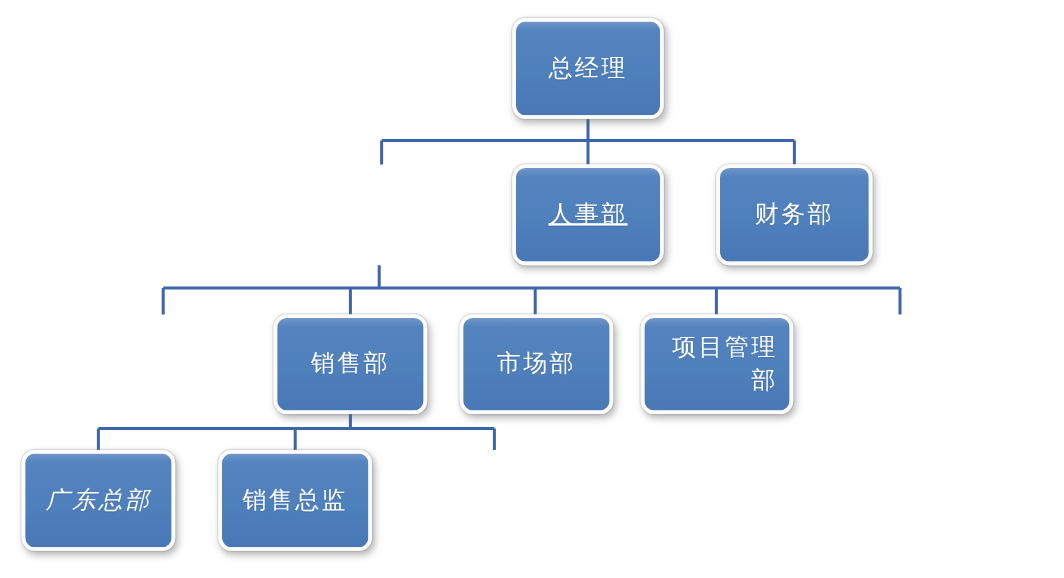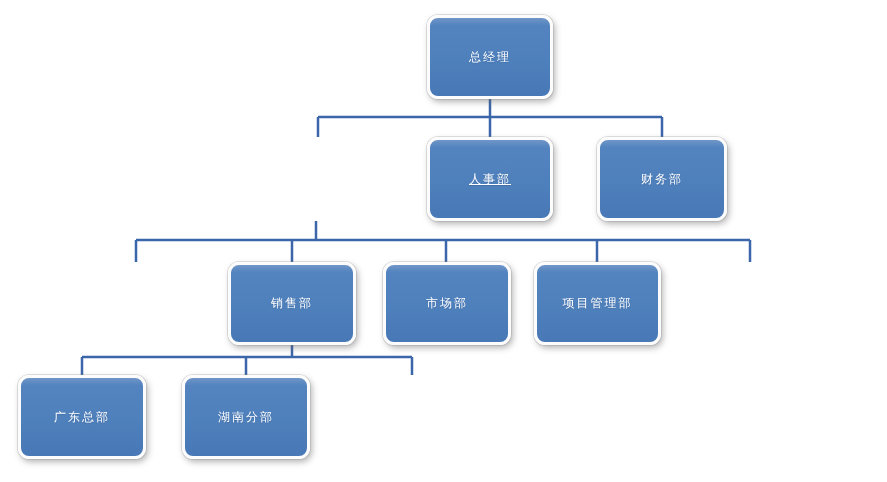--- a/index.html
+++ b/index.html
@@ -28,21 +28,21 @@
     box-sizing: border-box;
     display: flex;
     align-items: center;
     justify-content: center;
     text-align: right;
     border-radius: 11px;
     border: 3px solid #fcfcfc;
     background: linear-gradient(180deg, #7196c8 0%, #5484bf 9%, #4e80bc 55%, #4878b6 100%);
     box-shadow: 0 0 0 1px rgba(140,140,140,0.25), 2px 3px 6px rgba(90,90,90,0.45);
     color: #ffffff;
-    font-size: 12px;
+    font-size: 20px;
     letter-spacing: 2px;
     line-height: 27px;
     padding: 2px 10px;
     text-shadow: 0 1px 1px rgba(60,90,140,0.4);
     cursor: default;
   }
 </style>
 </head>
 <body>
 
@@ -62,18 +62,18 @@
   <div class="node" style="left:597px; top:137px; width:130px; height:84px;">财务部</div>
 
 
   <div class="node" style="left:228px; top:262px; width:128px; height:83px;">销售部</div>
 
   <div class="node" style="left:383px; top:262px; width:128px; height:83px;">市场部</div>
 
   <div class="node" style="left:534px; top:262px; width:127px; height:83px;">项目管理部</div>
 
 
-  <div class="node" style="left:18px;  top:375px; width:128px; height:84px;">广东总部</div>
+  <div class="node" style="left:18px;  top:375px; width:128px; height:84px;font-style:italic;">广东总部</div>
 
-  <div class="node" style="left:182px; top:375px; width:128px; height:84px;">湖南分部</div>
+  <div class="node" style="left:182px; top:375px; width:128px; height:84px;">销售总监</div>
 
 
 </div>
 
 </body></html>

